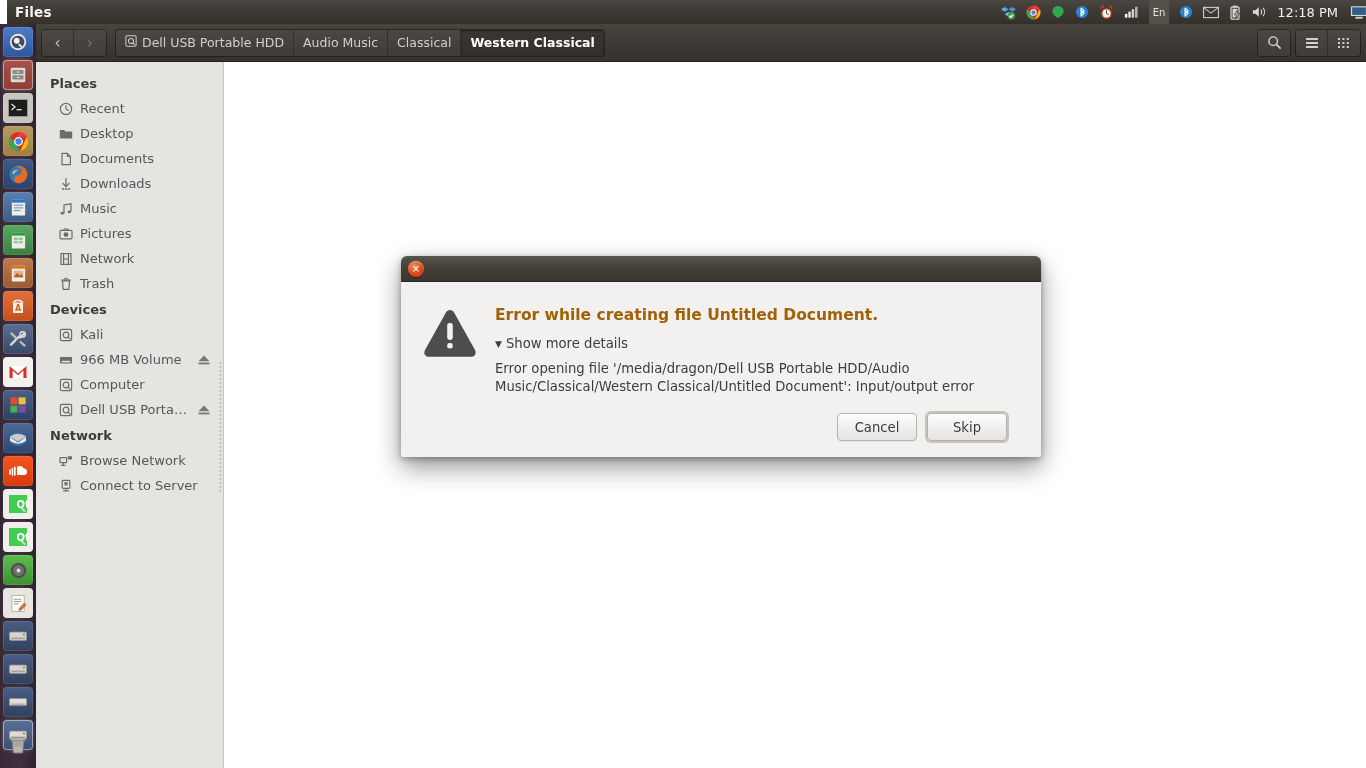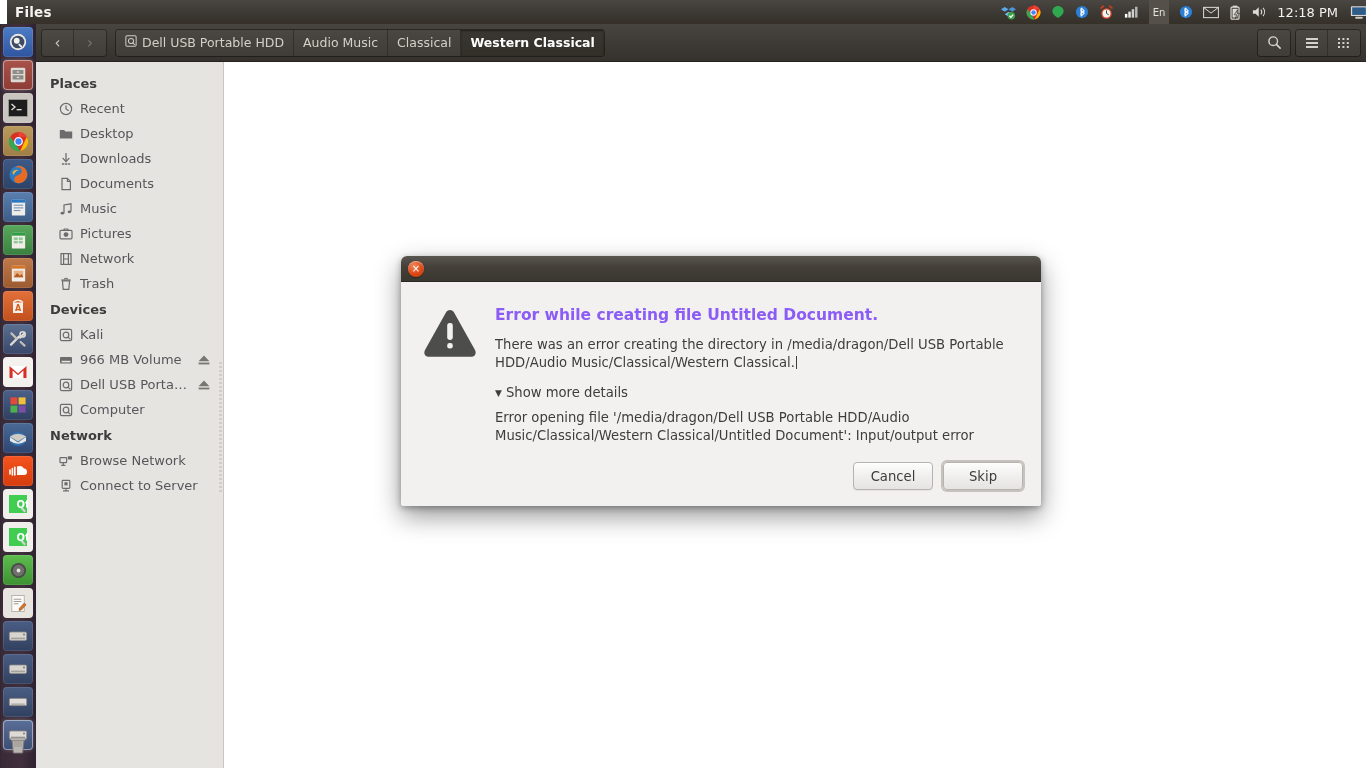--- a/index.html
+++ b/index.html
@@ -152,42 +152,42 @@
     display: flex; align-items: center; justify-content: center;
     color: #fff; font-size: 10px; line-height: 1;
   }
   #dialog-body {
     background: #f2f1f0; padding: 22px 22px 0 22px;
     display: flex; gap: 18px;
   }
   #dialog-icon { flex: 0 0 54px; padding-top: 4px; }
   #dialog-text { flex: 1; padding-top: 2px; }
   #dialog-heading {
-    font-size: 15.5px; font-weight: bold; color: #8b5cf6;
+    font-size: 15.5px; font-weight: bold; color: #a16207;
     margin-bottom: 12px;
   }
   #dialog-message {
     font-size: 13.2px; color: #3d3d3b; line-height: 17.5px;
     margin-bottom: 14px; max-width: 520px;
   }
   .caret-bar {
     display:inline-block; width:1px; height:13px; background:#3d3d3b;
     vertical-align:-2px; margin-left:1px;
   }
   #show-more-details {
     font-size: 13.2px; color: #3d3d3b; display: flex; align-items: center;
     gap: 4px; margin-bottom: 9px;
   }
   #details-triangle { font-size: 9px; color: #3d3d3b; }
   #dialog-details {
     font-size: 13.2px; color: #3d3d3b; line-height: 17.5px;
     max-width: 546px; margin-bottom: 18px;
   }
   #dialog-actions {
-    background: #f2f1f0; padding: 0 18px 16px 18px;
+    background: #f2f1f0; padding: 0 34px 16px 18px;
     display: flex; justify-content: flex-end; gap: 10px;
   }
   .dlg-btn {
     min-width: 80px; height: 28px; padding: 0 16px;
     font-size: 13.2px; color: #3c3c3a;
     background: linear-gradient(180deg,#fdfdfd 0%,#efeeec 55%,#e6e4e2 100%);
     border: 1px solid #b6b3ae; border-radius: 4px;
     display: flex; align-items: center; justify-content: center;
     box-shadow: inset 0 1px 0 rgba(255,255,255,.85), 0 1px 1px rgba(0,0,0,.06);
   }
@@ -582,36 +582,36 @@
             <svg width="14" height="14" viewBox="0 0 14 14">
                 <path d="M.8 3 L5.2 3 L6.4 4.4 L13.2 4.4 L13.2 11.6 L.8 11.6Z" fill="#6c6c6c"></path>
               </svg>
           </span>
           <span class="side-label">Desktop</span>
         </div>
 
         <div class="side-item">
           <span class="side-icon">
             <svg width="14" height="14" viewBox="0 0 14 14">
+                <path d="M3 1.4 L8.4 1.4 L11.4 4.4 L11.4 12.6 L3 12.6Z" fill="none" stroke="#6c6c6c" stroke-width="1.2"></path>
+                <path d="M8.4 1.4 L8.4 4.4 L11.4 4.4" fill="none" stroke="#6c6c6c" stroke-width="1.2"></path>
+              </svg>
+          </span>
+          <span class="side-label">Documents</span>
+        </div>
+
+        <div class="side-item">
+          <span class="side-icon">
+            <svg width="14" height="14" viewBox="0 0 14 14">
                 <path d="M7 1.6 L7 9" stroke="#6c6c6c" stroke-width="1.3" stroke-linecap="round"></path>
                 <path d="M4 6.4 L7 9.6 L10 6.4" fill="none" stroke="#6c6c6c" stroke-width="1.3" stroke-linecap="round"></path>
                 <path d="M3.4 12 L10.6 12" stroke="#6c6c6c" stroke-width="1.3" stroke-linecap="round" stroke-dasharray="1.5 1.6"></path>
               </svg>
           </span>
           <span class="side-label">Downloads</span>
-        </div>
-
-        <div class="side-item">
-          <span class="side-icon">
-            <svg width="14" height="14" viewBox="0 0 14 14">
-                <path d="M3 1.4 L8.4 1.4 L11.4 4.4 L11.4 12.6 L3 12.6Z" fill="none" stroke="#6c6c6c" stroke-width="1.2"></path>
-                <path d="M8.4 1.4 L8.4 4.4 L11.4 4.4" fill="none" stroke="#6c6c6c" stroke-width="1.2"></path>
-              </svg>
-          </span>
-          <span class="side-label">Documents</span>
         </div>
 
         <div class="side-item">
           <span class="side-icon">
             <svg width="14" height="14" viewBox="0 0 14 14">
                 <path d="M5 11 L5 3 L12 1.8 L12 9.6" fill="none" stroke="#6c6c6c" stroke-width="1.2"></path>
                 <ellipse cx="3.4" cy="11.2" rx="1.8" ry="1.4" fill="#6c6c6c"></ellipse>
                 <ellipse cx="10.4" cy="9.8" rx="1.8" ry="1.4" fill="#6c6c6c"></ellipse>
               </svg>
           </span>
@@ -681,38 +681,38 @@
         </div>
 
         <div class="side-item">
           <span class="side-icon">
             <svg width="14" height="14" viewBox="0 0 14 14">
                 <rect x="1.4" y="1.4" width="11.2" height="11.2" rx="1.4" fill="none" stroke="#6c6c6c" stroke-width="1.2"></rect>
                 <circle cx="7" cy="7" r="2.8" fill="none" stroke="#6c6c6c" stroke-width="1.2"></circle>
                 <path d="M8.8 8.8 L11.4 11.4" stroke="#6c6c6c" stroke-width="1.2"></path>
               </svg>
           </span>
+          <span class="side-label">Computer</span>
+        </div>
+
+        <div class="side-item">
+          <span class="side-icon">
+            <svg width="14" height="14" viewBox="0 0 14 14">
+                <rect x="1.4" y="1.4" width="11.2" height="11.2" rx="1.4" fill="none" stroke="#6c6c6c" stroke-width="1.2"></rect>
+                <circle cx="7" cy="7" r="2.8" fill="none" stroke="#6c6c6c" stroke-width="1.2"></circle>
+                <path d="M8.8 8.8 L11.4 11.4" stroke="#6c6c6c" stroke-width="1.2"></path>
+              </svg>
+          </span>
           <span class="side-label">Dell USB Porta…</span>
           <span class="eject">
             <svg width="14" height="12" viewBox="0 0 14 12">
                 <path d="M7 1.4 L12.4 7.2 L1.6 7.2Z" fill="#77766f"></path>
                 <rect x="1.6" y="8.6" width="10.8" height="1.8" fill="#77766f"></rect>
               </svg>
           </span>
-        </div>
-
-        <div class="side-item">
-          <span class="side-icon">
-            <svg width="14" height="14" viewBox="0 0 14 14">
-                <rect x="1.4" y="1.4" width="11.2" height="11.2" rx="1.4" fill="none" stroke="#6c6c6c" stroke-width="1.2"></rect>
-                <circle cx="7" cy="7" r="2.8" fill="none" stroke="#6c6c6c" stroke-width="1.2"></circle>
-                <path d="M8.8 8.8 L11.4 11.4" stroke="#6c6c6c" stroke-width="1.2"></path>
-              </svg>
-          </span>
-          <span class="side-label">Computer</span>
         </div>
 
         <div class="side-heading">Network</div>
 
         <div class="side-item">
           <span class="side-icon">
             <svg width="14" height="14" viewBox="0 0 14 14">
                 <rect x="1" y="3.6" width="6.6" height="5" rx=".6" fill="none" stroke="#6c6c6c" stroke-width="1.2"></rect>
                 <rect x="8.8" y="2.2" width="4.2" height="3.2" rx=".6" fill="#6c6c6c"></rect>
                 <path d="M4.3 8.6 L4.3 11.4 M2.2 11.4 L6.4 11.4" stroke="#6c6c6c" stroke-width="1.2"></path>
@@ -748,21 +748,20 @@
       <div id="dialog-icon">
         <svg width="54" height="50" viewBox="0 0 54 50">
           <path d="M27 2 C28.8 2 30.2 3 31.2 4.8 L52 42 C53 44 52.8 46 51.8 47.2 C50.8 48.4 49.4 48.8 47.6 48.8 L6.4 48.8 C4.6 48.8 3.2 48.4 2.2 47.2 C1.2 46 1 44 2 42 L22.8 4.8 C23.8 3 25.2 2 27 2 Z" fill="#4d4d4b"></path>
           <rect x="24.2" y="15" width="5.6" height="17" rx="2.4" fill="#f2f1f0"></rect>
           <rect x="24.2" y="35" width="5.6" height="5.6" rx="2.4" fill="#f2f1f0"></rect>
         </svg>
       </div>
 
       <div id="dialog-text">
         <div id="dialog-heading">Error while creating file Untitled Document.</div>
-        <div id="dialog-message"><span>There was an error creating the directory in /media/dragon/Dell USB Portable HDD/Audio Music/Classical/Western Classical.</span><span class="caret-bar"></span></div>
         <div id="show-more-details">
           <span id="details-triangle">▼</span>
           <span>Show more details</span>
         </div>
         <div id="dialog-details">Error opening file '/media/dragon/Dell USB Portable HDD/Audio Music/Classical/Western Classical/Untitled Document': Input/output error</div>
       </div>
     </div>
 
     <div id="dialog-actions">
       <div class="dlg-btn">Cancel</div>

